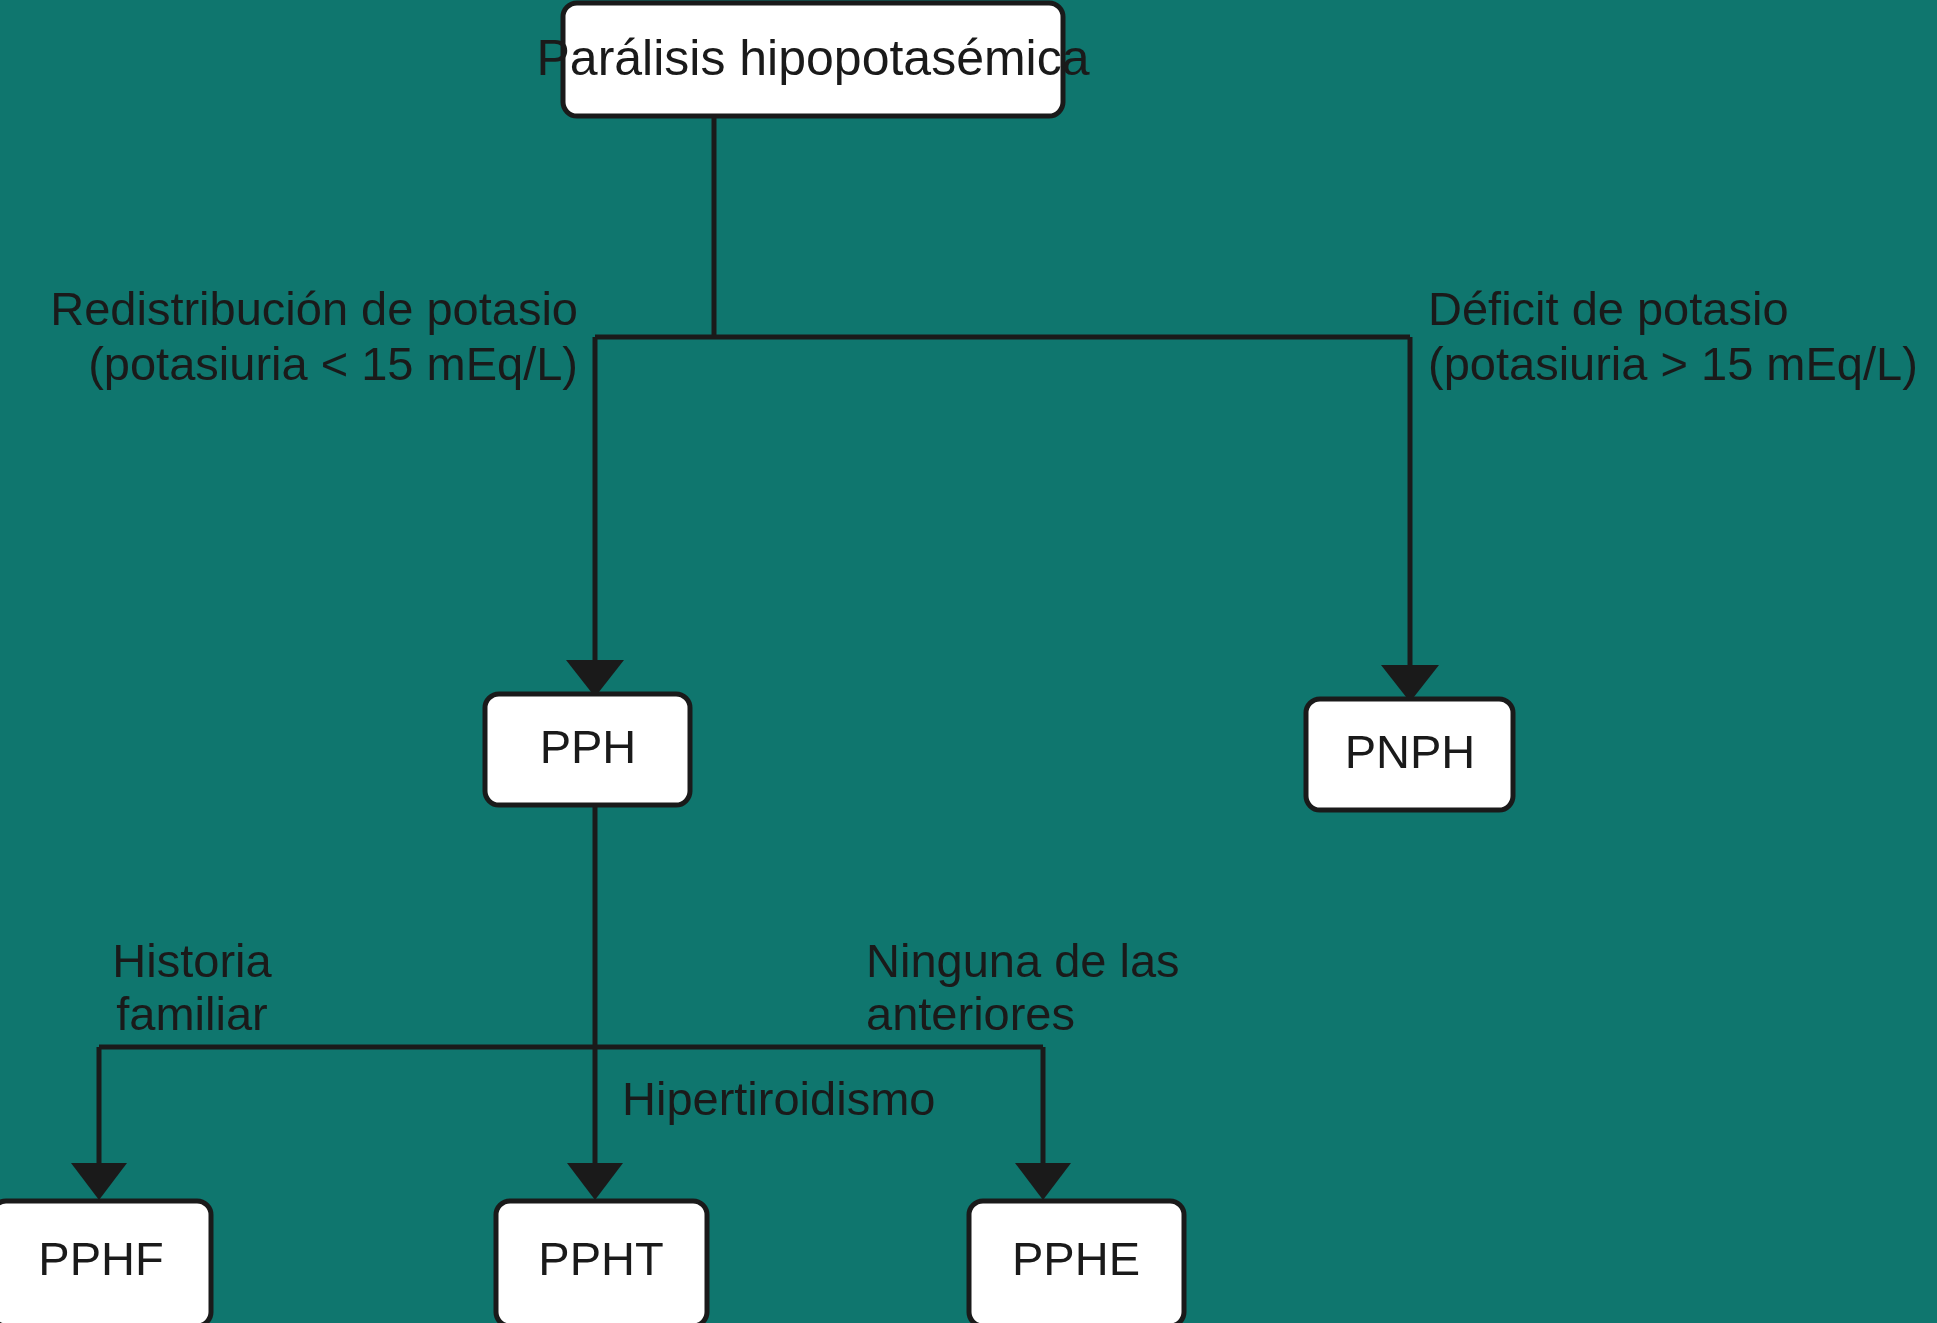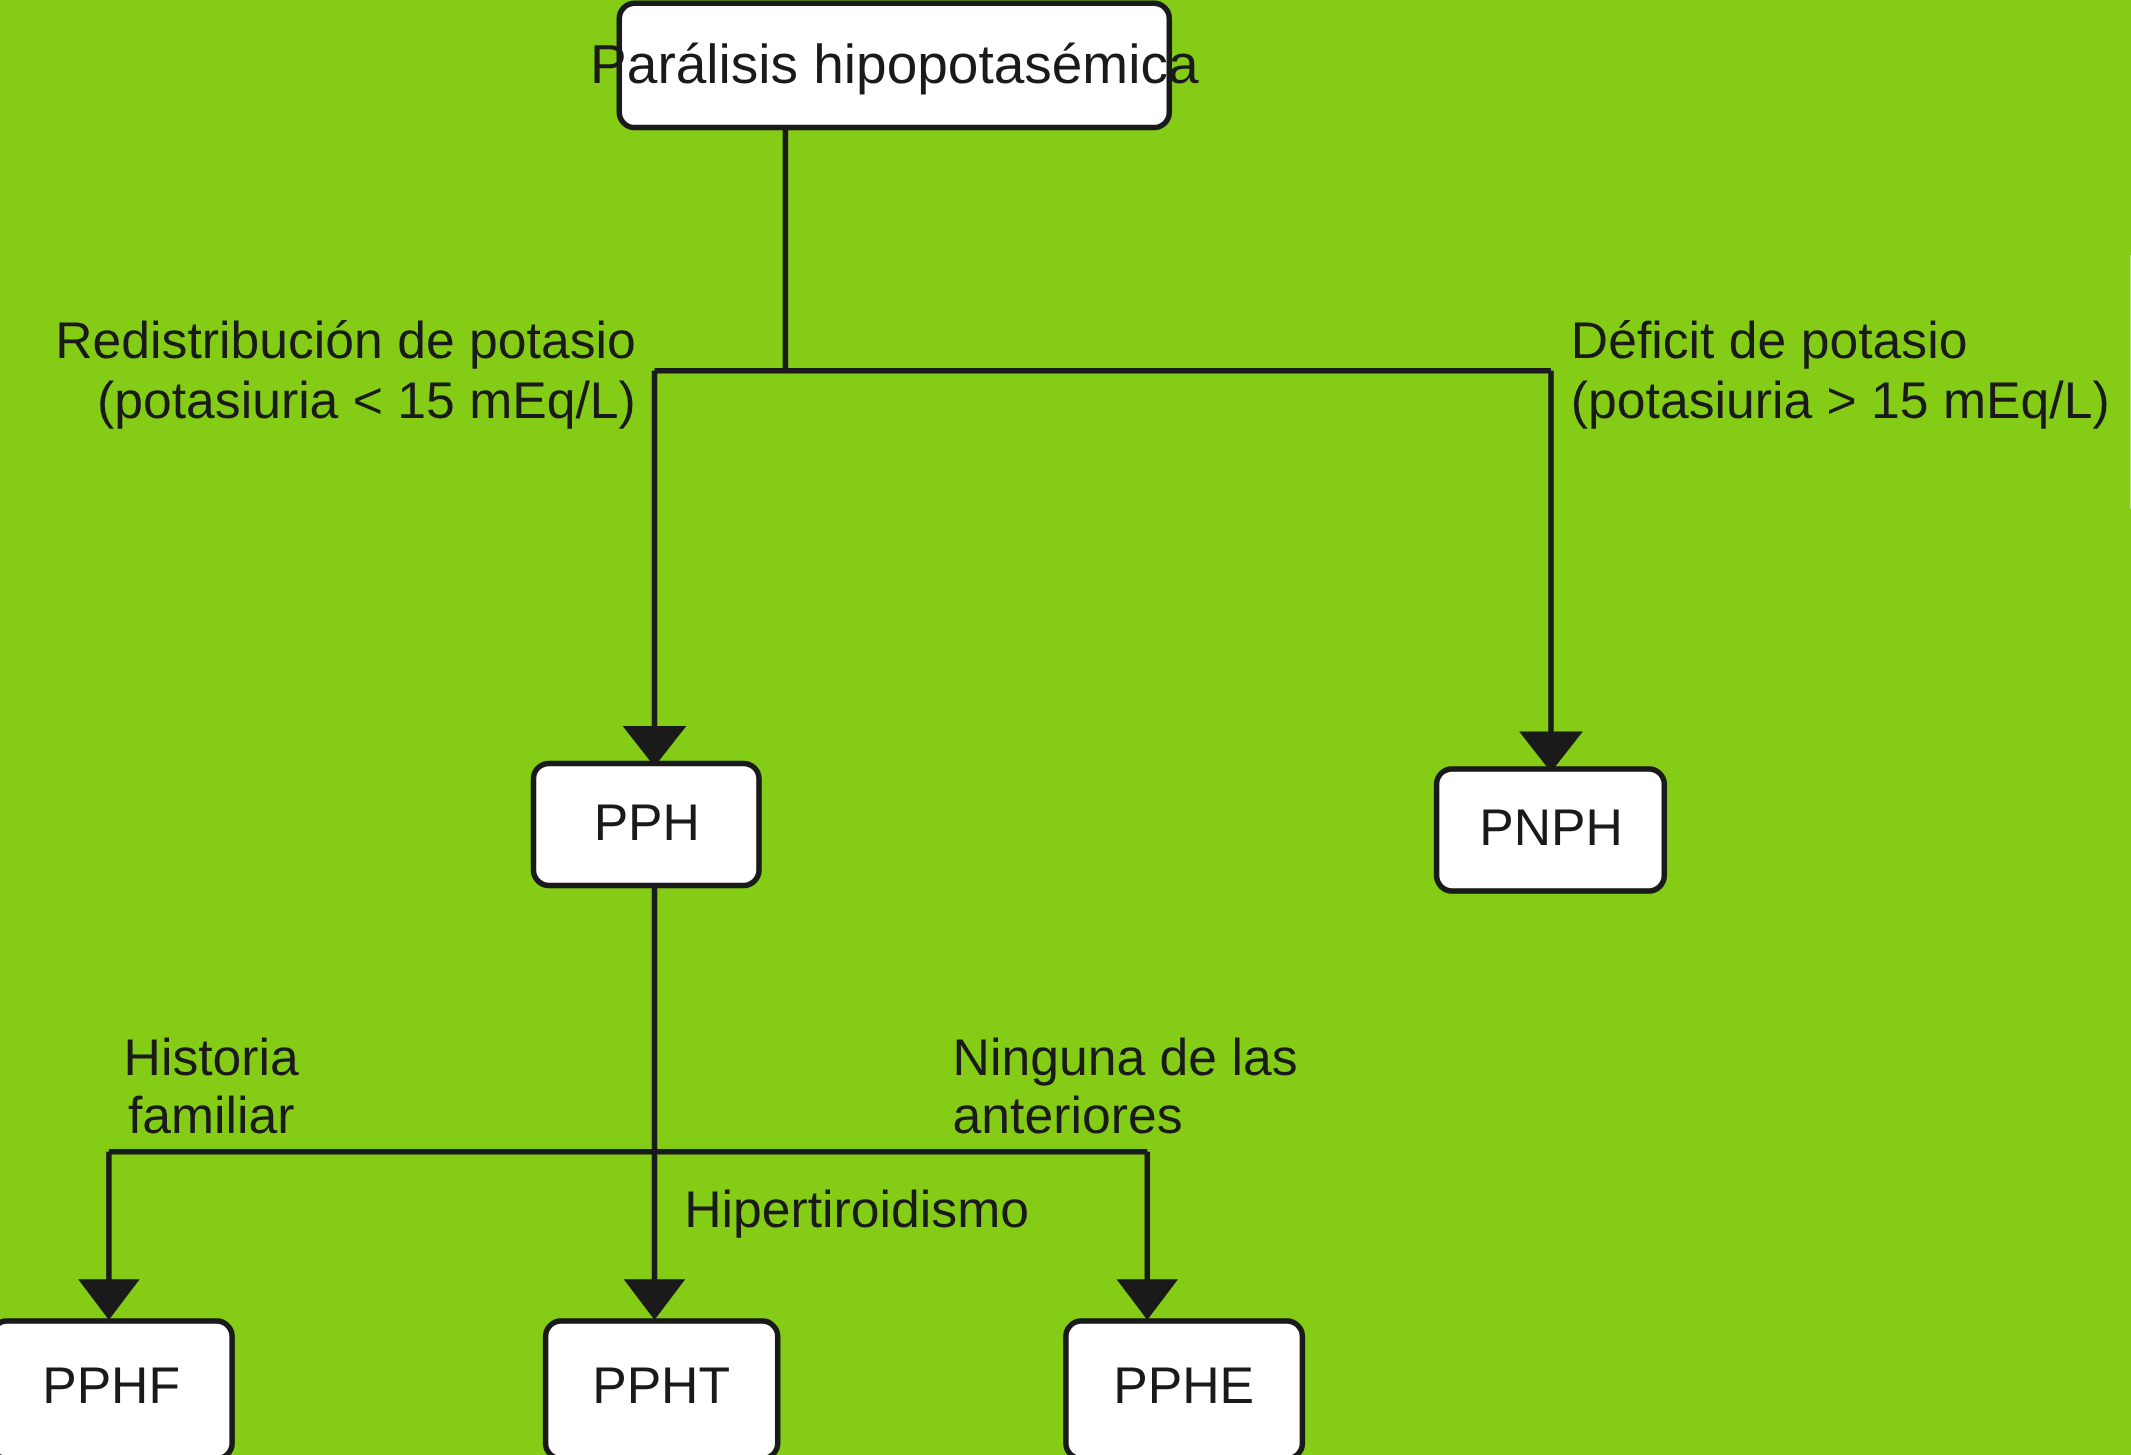--- a/index.html
+++ b/index.html
@@ -11,21 +11,21 @@
   body {
     width: 1937px;
     height: 1323px;
     overflow: hidden;
     font-family: "Liberation Sans", sans-serif;
   }
   #diagram-root {
     position: relative;
     width: 1937px;
     height: 1323px;
-    background: #84cc16;
+    background: #0f766e;
   }
   svg.flow-canvas {
     position: absolute;
     top: 0;
     left: 0;
     width: 1937px;
     height: 1323px;
     display: block;
   }
   .node-box {

